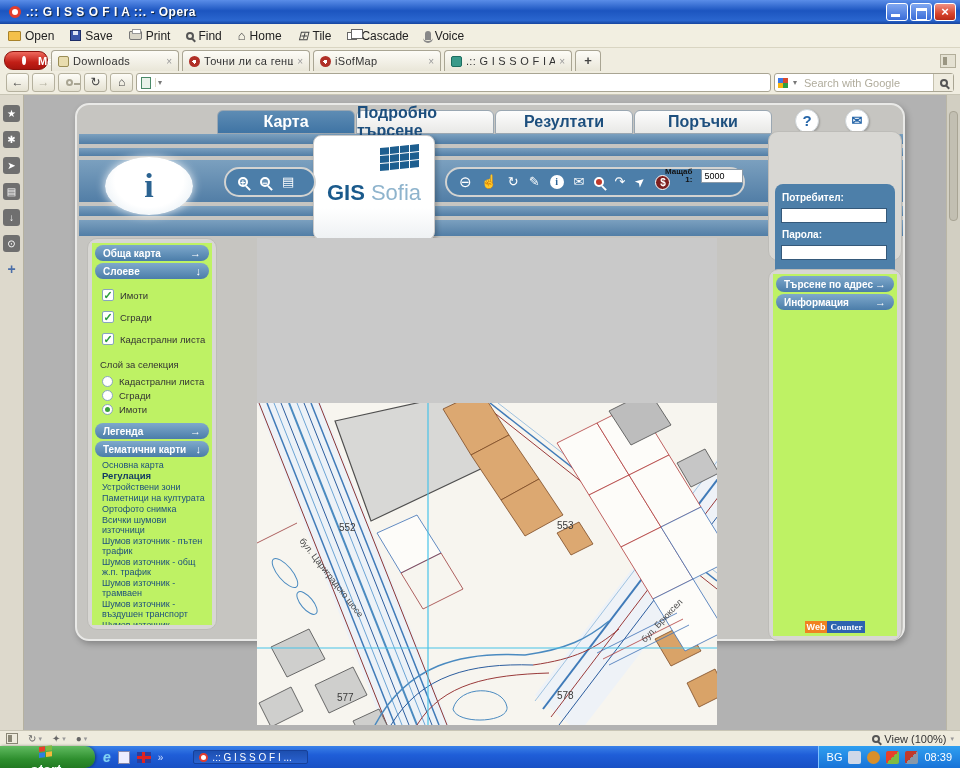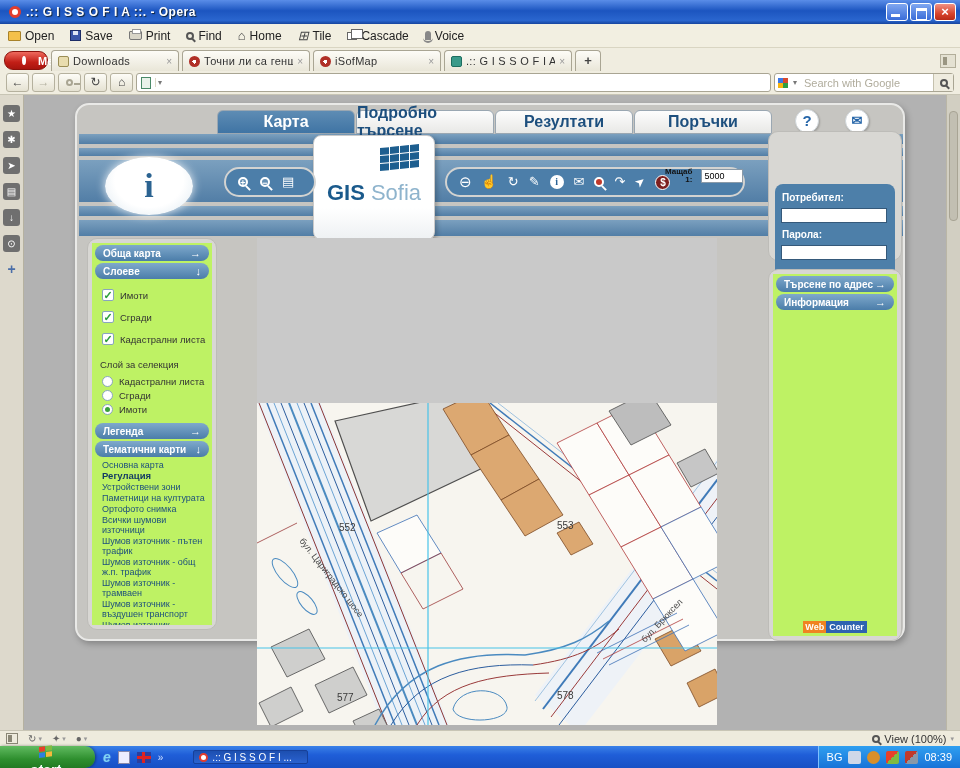--- a/index.html
+++ b/index.html
@@ -113,21 +113,21 @@
   .rad.sel::after{content:"";position:absolute;inset:2px;border-radius:50%;background:#3aa23a;}
   .themelist{margin:3px 0 2px 10px;padding-right:4px;}
   .theme{font-size:9px;line-height:10px;color:#1c4f7d;margin-bottom:1px;}
   .theme.on{font-weight:bold;color:#143c63;font-size:9.5px;}
   .loginbox{position:absolute;left:6px;top:6px;width:120px;height:112px;background:#4d7fa9;border-radius:8px;padding:6px 6px 0 6px;margin-top:46px;}
   .loginbox label{display:block;font-size:10px;font-weight:bold;color:#fff;margin:2px 0 3px 1px;}
   .loginbox input{width:106px;height:15px;border:1px solid #35597a;margin-bottom:4px;}
   .loginbtn{text-align:center;color:#fff;font-size:11px;font-weight:bold;margin-top:4px;}
   .webcounter{position:absolute;left:0;bottom:4px;width:100%;text-align:center;font-size:9px;font-weight:bold;}
   .webcounter .w1{background:#f08321;color:#fff;padding:1px 2px;}
-  .webcounter .w2{background:#2e63b0;color:#fff;padding:1px 3px;}
+  .webcounter .w2{background:#2e63b0;color:#fff;padding:1px 3px;font-family:Liberation Serif, serif;}
 
   
   .mapcol{left:257px;top:143px;width:460px;height:487px;z-index:5;}
   .maploading{position:absolute;left:0;top:0;width:460px;height:165px;background:#c9c9c9;}
   .mapsvg{position:absolute;left:0;top:165px;width:460px;height:322px;display:block;}
 
   
   .statusbar{left:0;top:730px;width:960px;height:16px;background:#eeebdd;border-top:1px solid #c8c5b5;display:flex;align-items:center;padding:0 6px;font-size:10px;color:#666;gap:10px;}
   .sb-box{width:12px;height:11px;border:1px solid #8a8776;position:relative;}
   .sb-box::after{content:"";position:absolute;left:1px;top:1px;width:4px;height:7px;background:#8a8776;}

